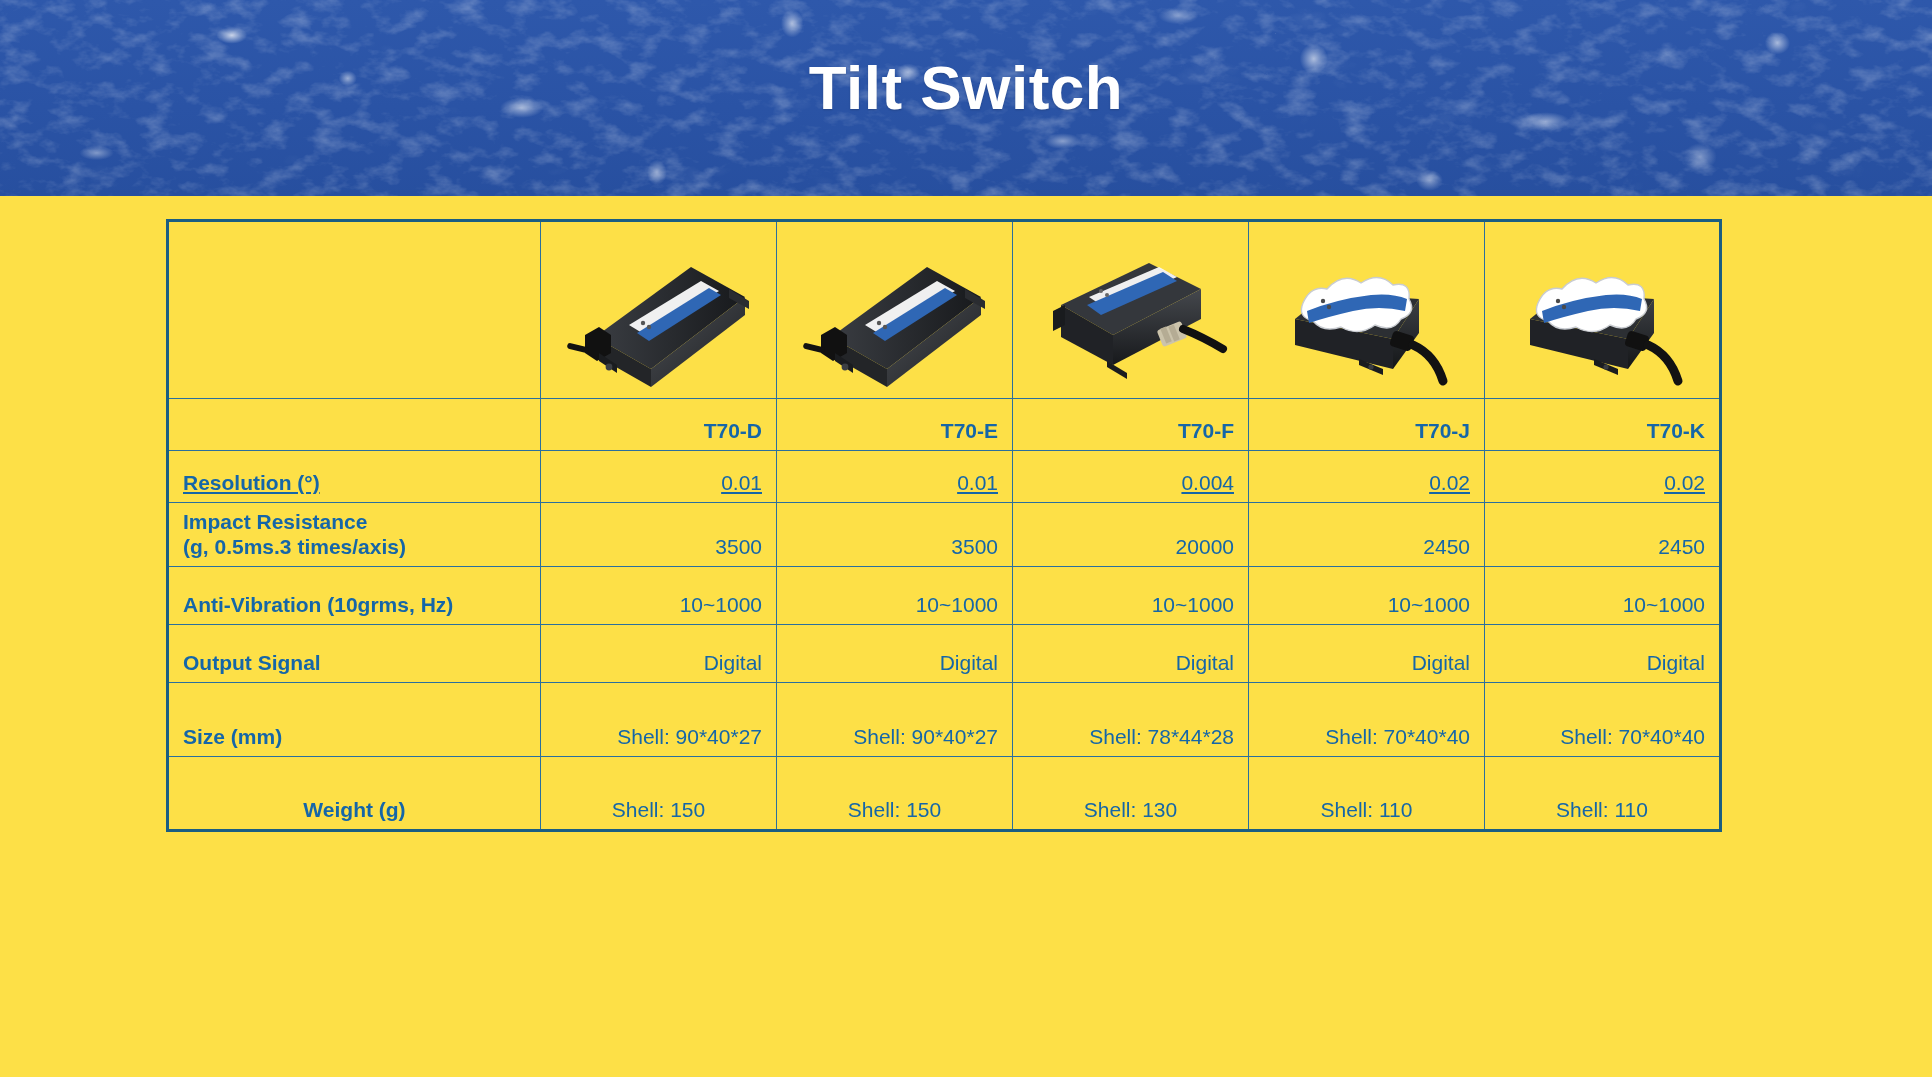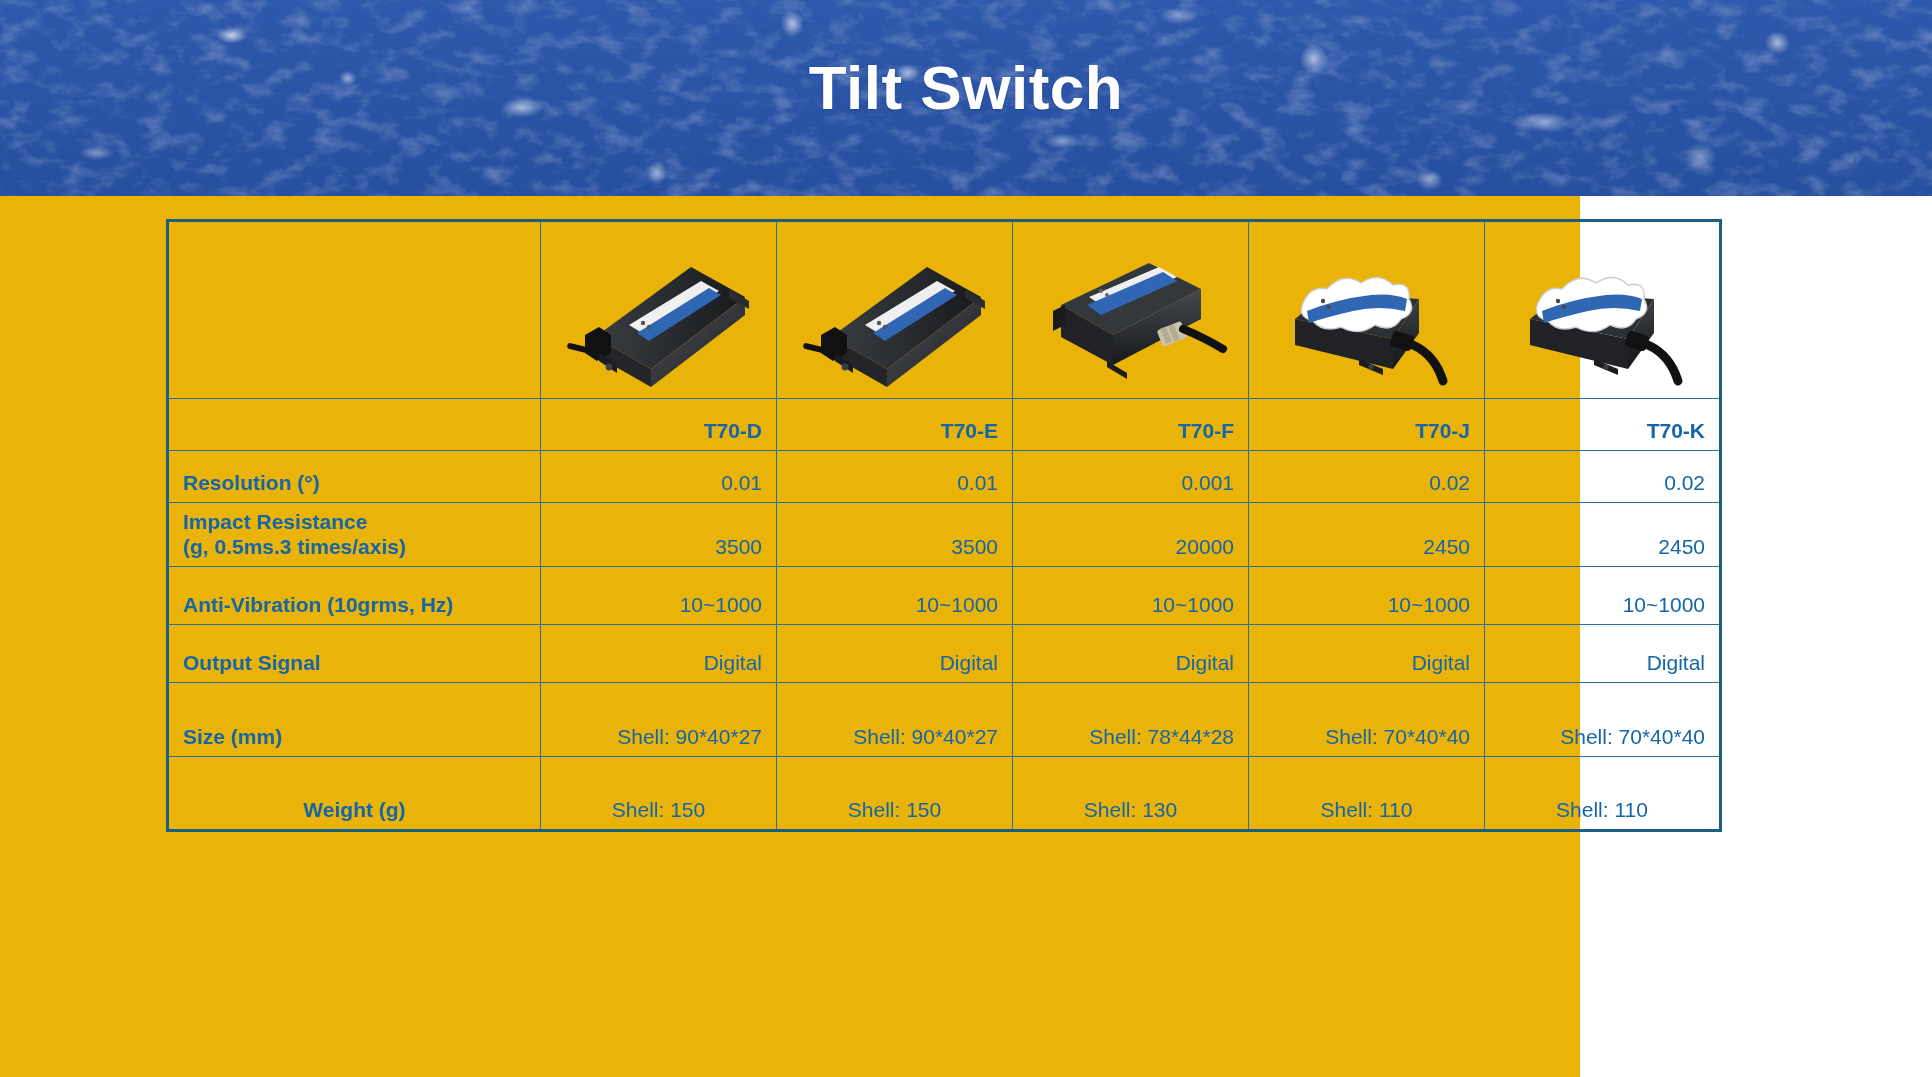--- a/index.html
+++ b/index.html
@@ -8,23 +8,23 @@
   html, body {
     width: 1932px;
     height: 1077px;
     background: #ffffff;
     font-family: "Liberation Sans", sans-serif;
     overflow: hidden;
   }
 
   #page {
     position: relative;
-    width: 1580px;
+    width: 1932px;
     height: 1077px;
-    background: #eab308;
+    background: #fde047;
   }
 
   
   .banner {
     position: relative;
     width: 1932px;
     height: 196px;
     overflow: hidden;
     background-color: #2a55a8;
   }
@@ -111,21 +111,21 @@
     padding: 0;
     vertical-align: middle;
     text-align: center;
     height: 178px;
   }
   tr.r-images td { height: 178px; }
   tr.r-model   td { height: 52px; }
   tr.r-range   td { height: 55px; }
   tr.r-axis    td { height: 60px; }
   tr.r-acc     td { height: 54px; }
-  tr.r-res     td { height: 52px; }
+  tr.r-res     td { height: 52px; text-decoration: underline; }
   tr.r-impact  td { height: 64px; vertical-align: bottom; }
   tr.r-vib     td { height: 58px; }
   tr.r-out     td { height: 58px; }
   tr.r-size    td { height: 74px; }
   tr.r-weight  td { height: 74px; text-align: center; }
 
   .sensor { display:block; margin: 0 auto; }
 </style>
 </head>
 <body>
@@ -286,21 +286,21 @@
           <td class="model">T70-K</td>
         </tr>
 
 
 
 
         <tr class="r-res">
           <td class="rowlabel">Resolution (°)</td>
           <td class="val">0.01</td>
           <td class="val">0.01</td>
-          <td class="val">0.001</td>
+          <td class="val">0.004</td>
           <td class="val">0.02</td>
           <td class="val">0.02</td>
         </tr>
 
         <tr class="r-impact">
           <td class="rowlabel">
             <span>Impact Resistance</span><br>
             <span>(g, 0.5ms.3 times/axis)</span>
           </td>
           <td class="val">3500</td>

